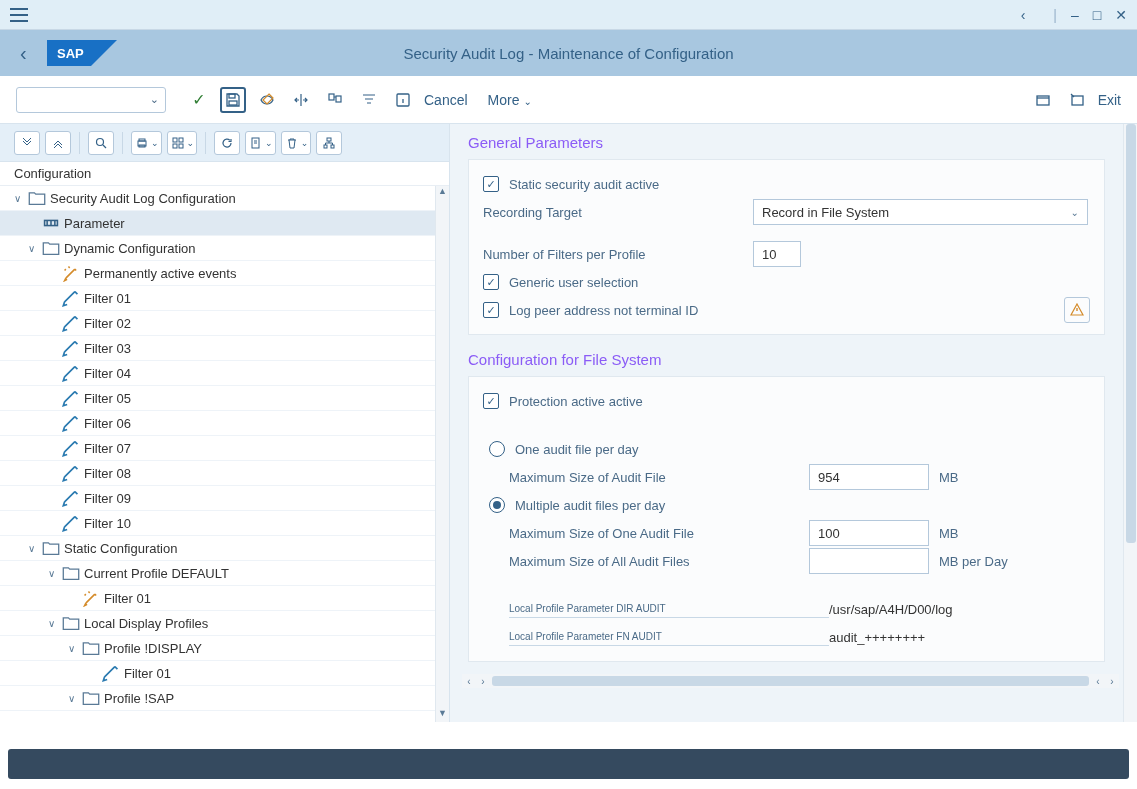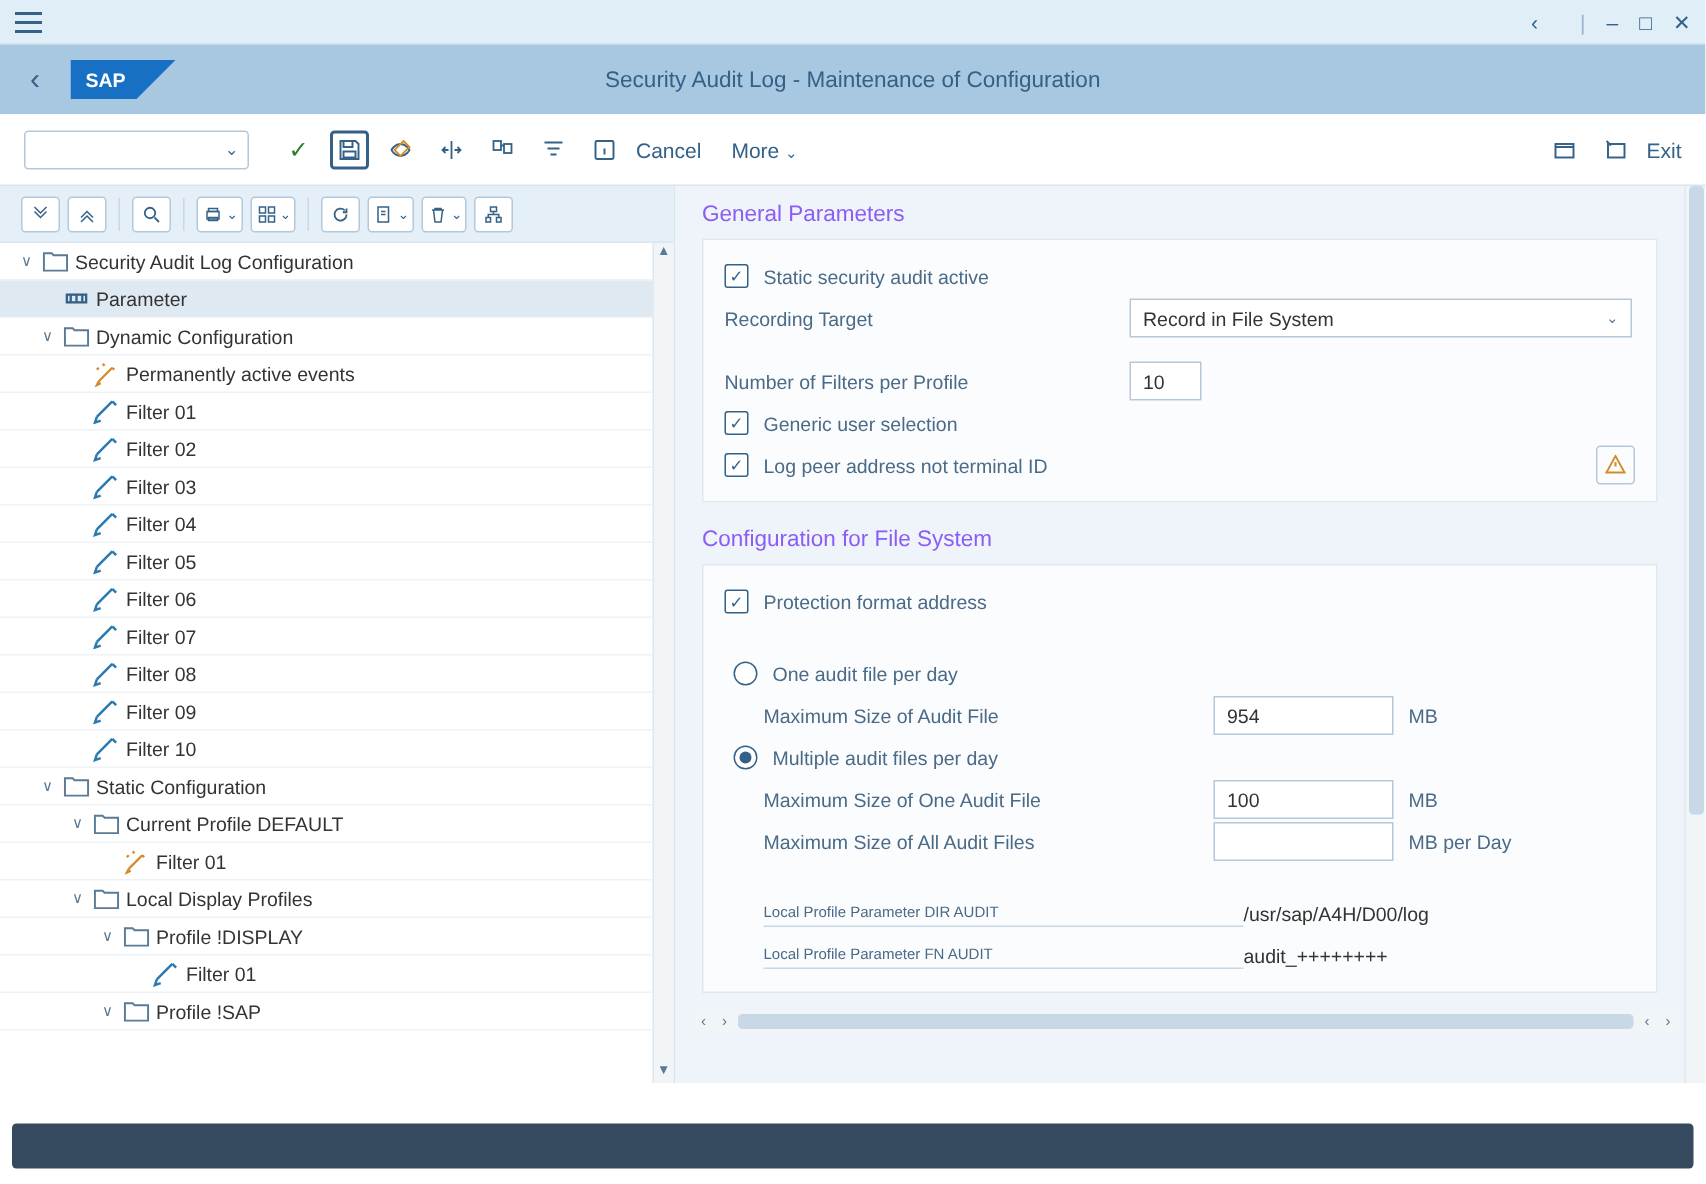--- a/index.html
+++ b/index.html
@@ -236,20 +236,21 @@
       </div>
       <div class="tree-btn">
         <svg width="12" height="12" viewBox="0 0 12 12" stroke="#346187" fill="none">
             <rect x="4" y="1" width="4" height="3"></rect>
             <rect x="1" y="8" width="3" height="3"></rect>
             <rect x="8" y="8" width="3" height="3"></rect>
             <path d="M6 4v2M6 6H2.5v2M6 6h3.5v2"></path>
           </svg>
       </div>
     </div>
+    <div class="tree-header">Configuration</div>
     <div class="tree-body">
       <div id="tree-rows">
           <div class="tree-node indent-0">
             <span class="toggle">∨</span>
             <span class="ticon">
               <svg viewBox="0 0 14 14" fill="none" stroke="#5a7a96" stroke-width="1">
                 <path d="M1 3h4l1 1h7v8H1z"></path>
               </svg>
             </span>
             <span class="tlabel">Security Audit Log Configuration</span>
@@ -485,21 +486,21 @@
           </div>
         </div>
       </div>
     </div>
 
     <div class="section">
       <div class="section-title">Configuration for File System</div>
       <div class="section-body">
         <div class="row">
           <span class="chk">✓</span>
-          <span>Protection format address</span>
+          <span>Protection active active</span>
         </div>
         <div style="height:20px"></div>
         <div class="row" style="padding-left:6px">
           <span class="rad"></span>
           <span>One audit file per day</span>
         </div>
         <div class="row">
           <span style="width:26px"></span>
           <span class="label" style="width:300px">Maximum Size of Audit File</span>
           <div class="input-box">

